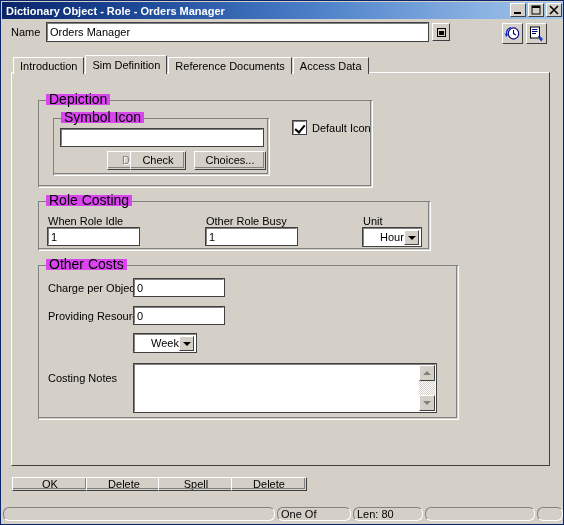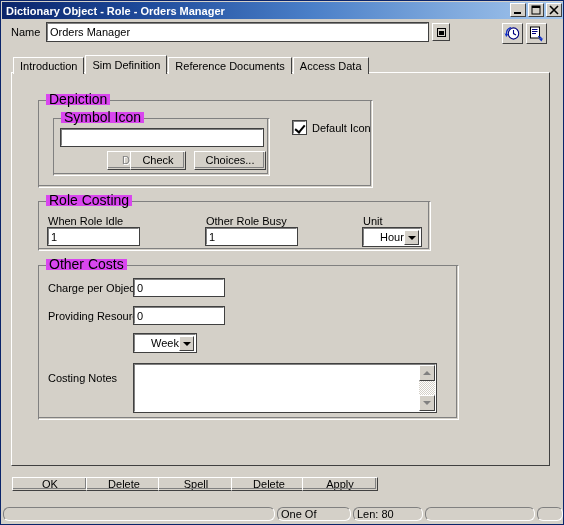--- a/index.html
+++ b/index.html
@@ -548,21 +548,20 @@
       </div>
     </div>
 
   </div>
 
   <div id="buttonbar">
     <div class="btn bigbtn" style="left:11px;">OK</div>
     <div class="btn bigbtn" style="left:85px;">Delete</div>
     <div class="btn bigbtn" style="left:157px;">Spell</div>
     <div class="btn bigbtn" style="left:230px;">Delete</div>
-    <div class="btn bigbtn" style="left:301px;">Apply</div>
   </div>
 
   <div id="statusbar">
     <div class="spane" style="width:272px;"></div>
     <div class="spane" style="width:74px;">One Of</div>
     <div class="spane" style="width:70px;">Len: 80</div>
     <div class="spane" style="width:110px;"></div>
     <div class="spane" style="flex:1 1 auto;"></div>
   </div>
 

